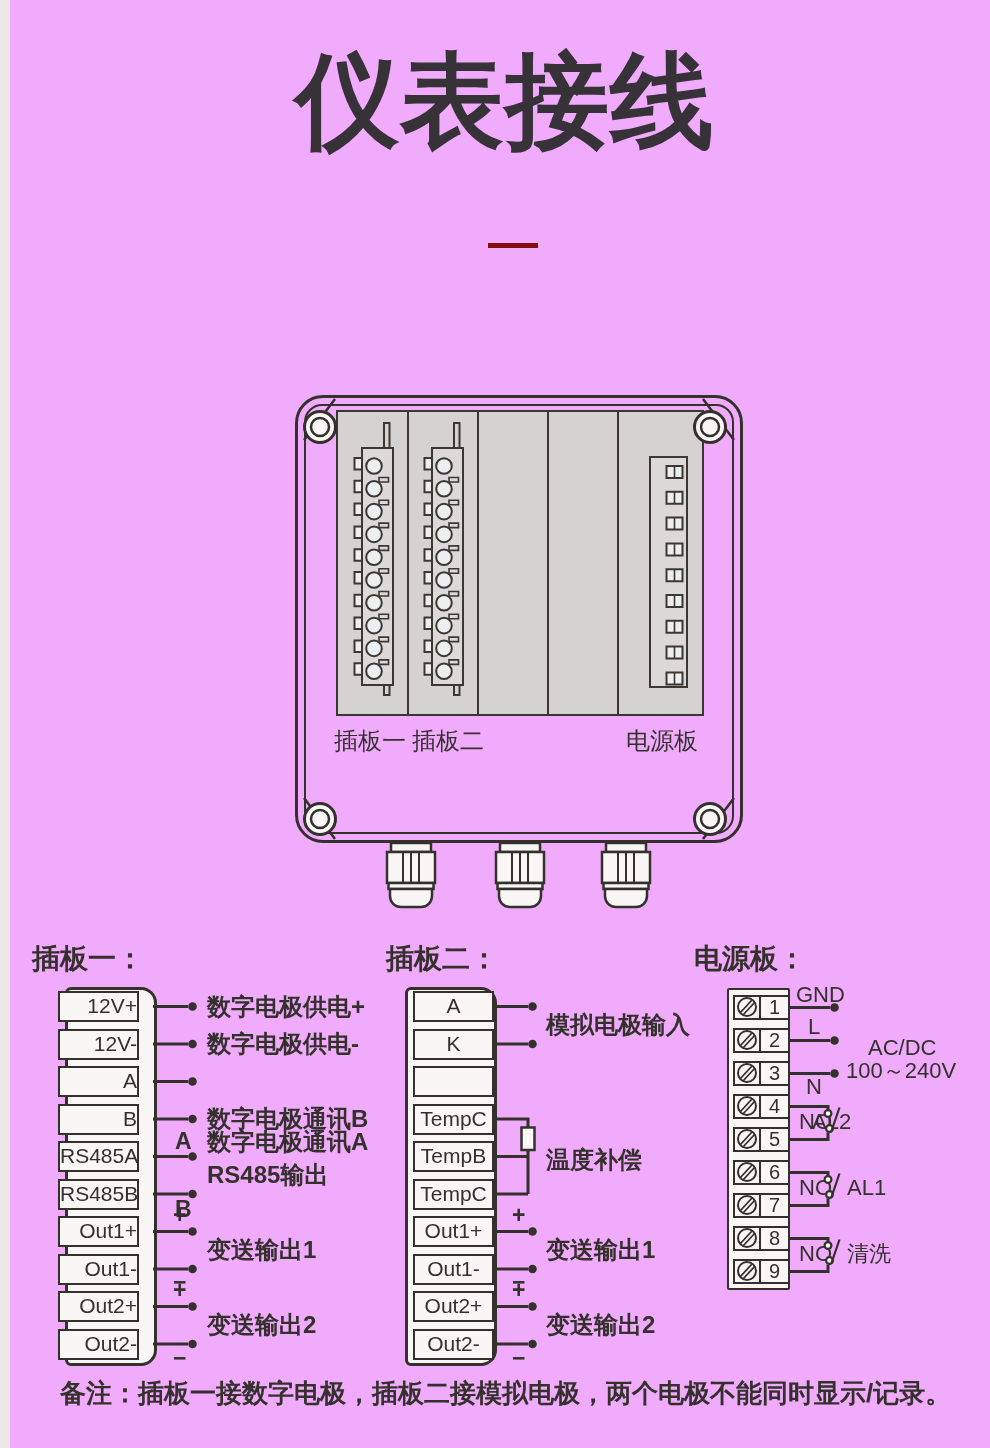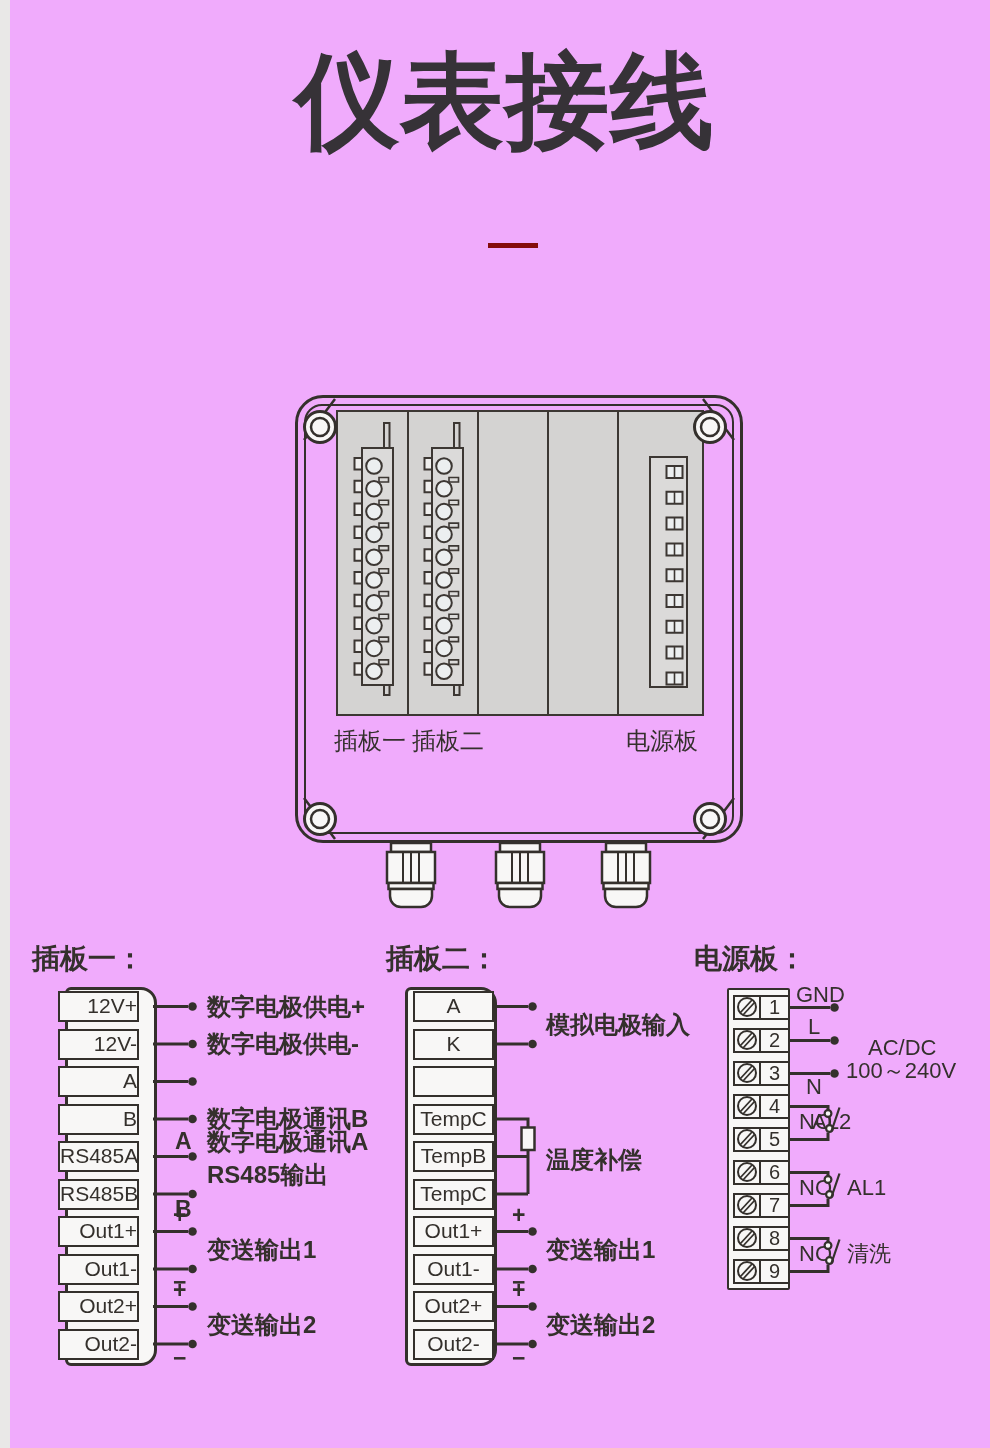--- a/index.html
+++ b/index.html
@@ -188,20 +188,21 @@
   <div class="abs plab" style="left:796px;top:1076px">N</div>
   <div class="abs plab" style="left:858px;top:1037px">AC/DC</div>
   <div class="abs plab" style="left:836px;top:1060px">100～240V</div>
   <div class="abs plab" style="left:789px;top:1111px">NO</div>
   <div class="abs plab" style="left:802px;top:1111px">AL2</div>
   <div class="abs plab" style="left:789px;top:1177px">NO</div>
   <div class="abs plab" style="left:837px;top:1177px">AL1</div>
   <div class="abs plab" style="left:789px;top:1243px">NO</div>
   <div class="abs plab" style="left:837px;top:1243px">清洗</div>
 
+  <div class="abs note">备注：插板一接数字电极，插板二接模拟电极，两个电极不能同时显示/记录。</div>
 
   <svg class="abs" style="left:0;top:0;pointer-events:none" width="990" height="1448" viewBox="0 0 990 1448">
     <defs>
       <g id="screw" fill="#f8f7f6" stroke="#34302c">
         <circle r="15.5" stroke-width="3"></circle>
           <circle r="9" stroke-width="2.5"></circle>
       </g>
       <g id="tstrip" stroke="#3c3733" stroke-width="2">
         <rect x="374" y="423" width="5.5" height="272" fill="#d4d3d2"></rect>
         <rect x="352" y="448" width="31" height="237" fill="#dbdad9"></rect>

